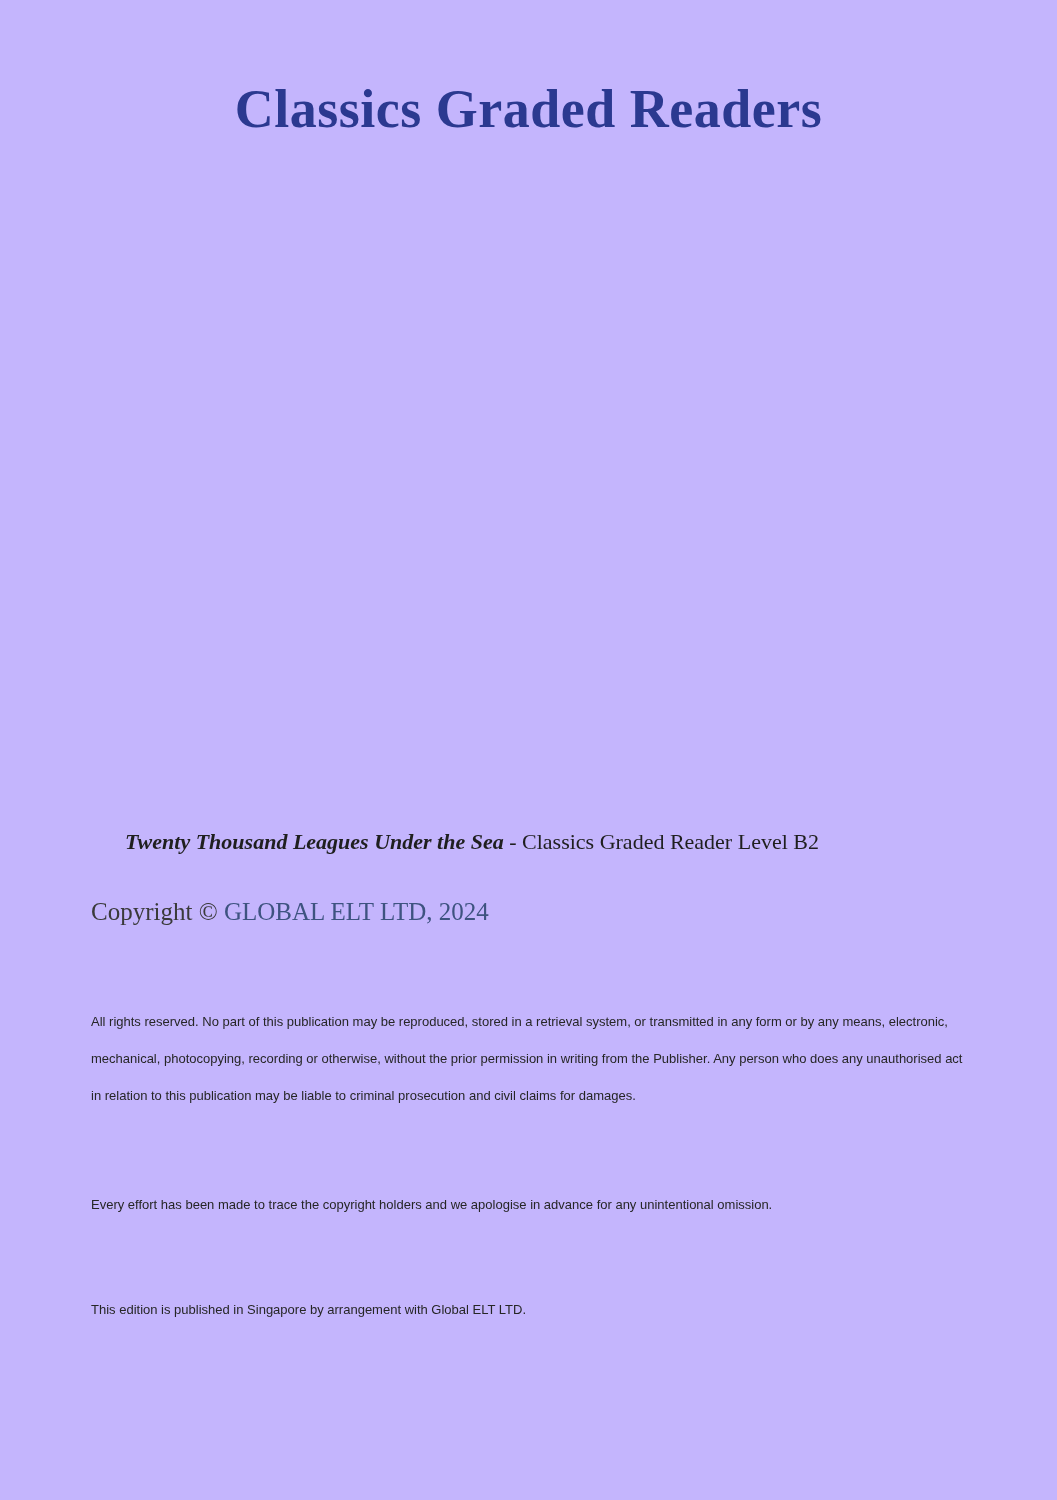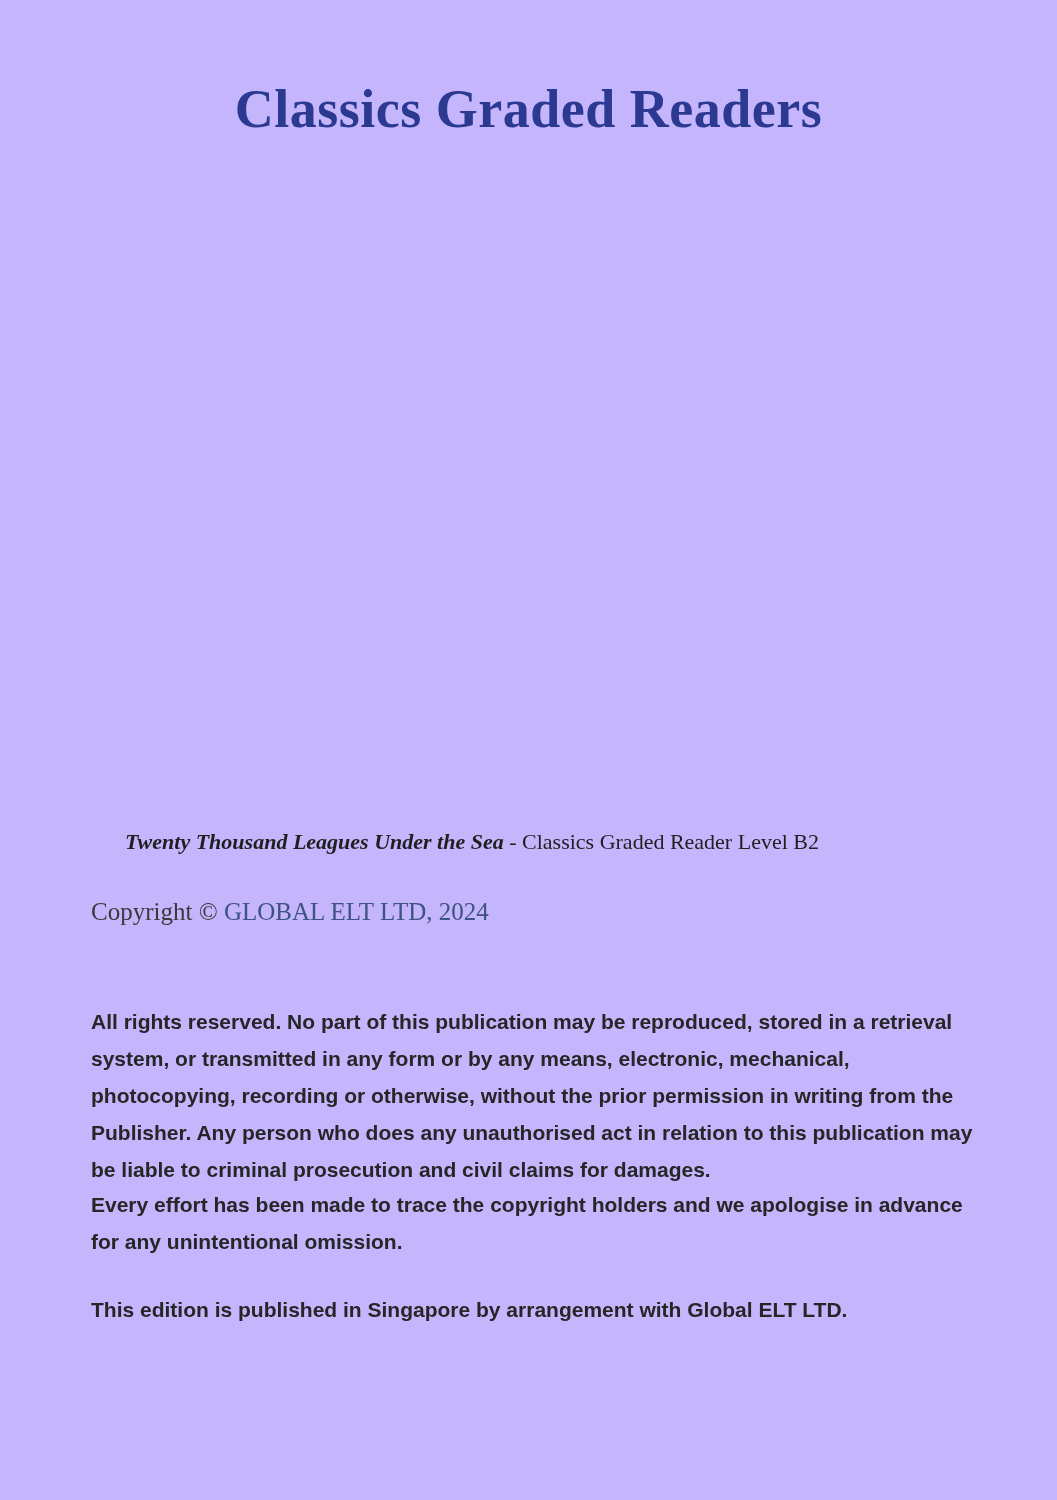--- a/index.html
+++ b/index.html
@@ -70,24 +70,23 @@
     white-space: pre;
   }
   .copyright-line .holder {
     color: var(--copyright-blue);
   }
   .legal {
     position: absolute;
     left: 91px;
     width: 882px;
     font-family: "Liberation Sans", sans-serif;
-    font-size: 21px;
+    font-size: 13px;
     line-height: 37px;
     color: var(--body-text);
-    font-weight: bold;
   }
   .legal-rights  { top: 1003px; }
   .legal-effort  { top: 1186px; }
   .legal-edition { top: 1291px; }
 </style>
 </head>
 <body>
 
 <div class="page">
 

